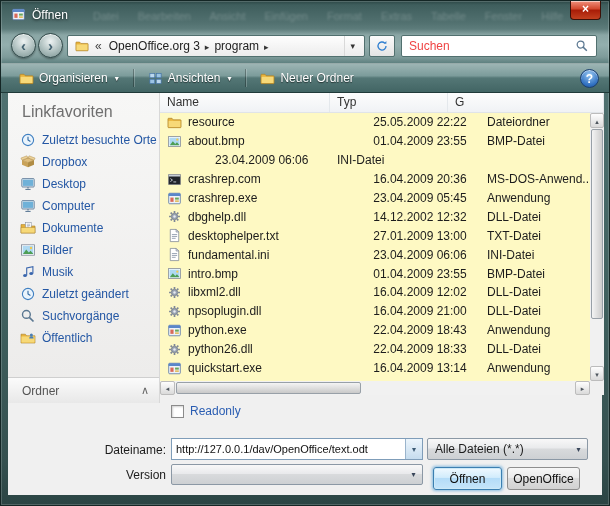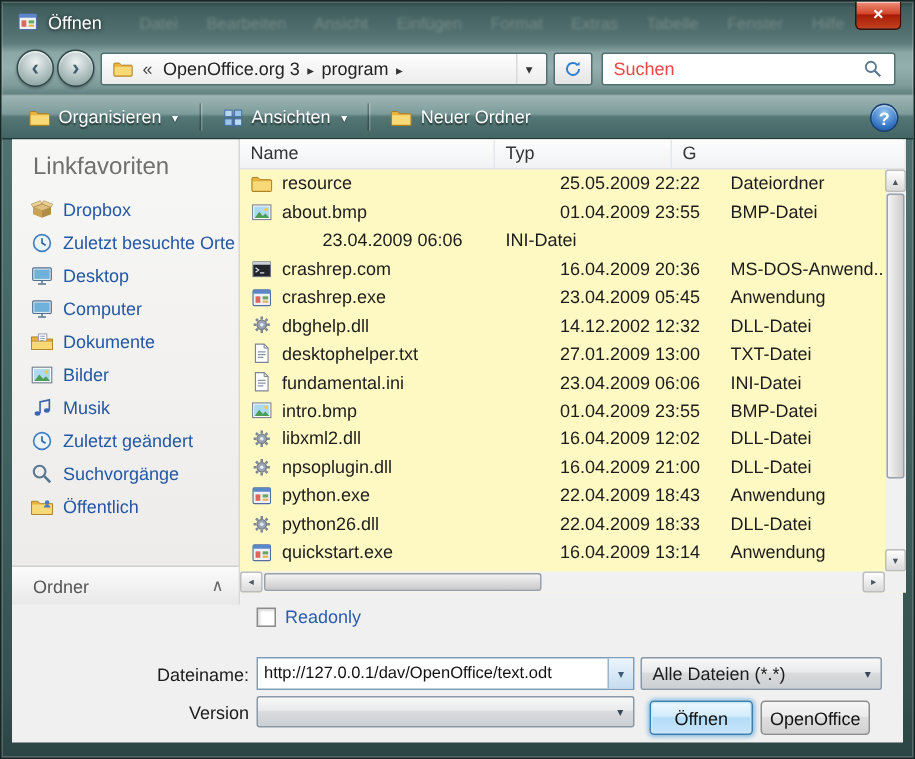--- a/index.html
+++ b/index.html
@@ -296,29 +296,29 @@
     <div class="help-btn"><span>?</span></div>
   </div>
 
   <div class="body">
 
     <div class="sidebar">
       <div class="side-label">Linkfavoriten</div>
       <div id="side-items">
           <div class="side-item">
             <svg class="fi">
+              <use href="#i-clock" xlink:href="#i-clock"></use>
+            </svg>
+            <span>Zuletzt besuchte Orte</span>
+          </div>
+          <div class="side-item">
+            <svg class="fi">
               <use href="#i-box" xlink:href="#i-box"></use>
             </svg>
             <span>Dropbox</span>
-          </div>
-          <div class="side-item">
-            <svg class="fi">
-              <use href="#i-clock" xlink:href="#i-clock"></use>
-            </svg>
-            <span>Zuletzt besuchte Orte</span>
           </div>
           <div class="side-item">
             <svg class="fi">
               <use href="#i-monitor" xlink:href="#i-monitor"></use>
             </svg>
             <span>Desktop</span>
           </div>
           <div class="side-item">
             <svg class="fi">
               <use href="#i-monitor" xlink:href="#i-monitor"></use>

